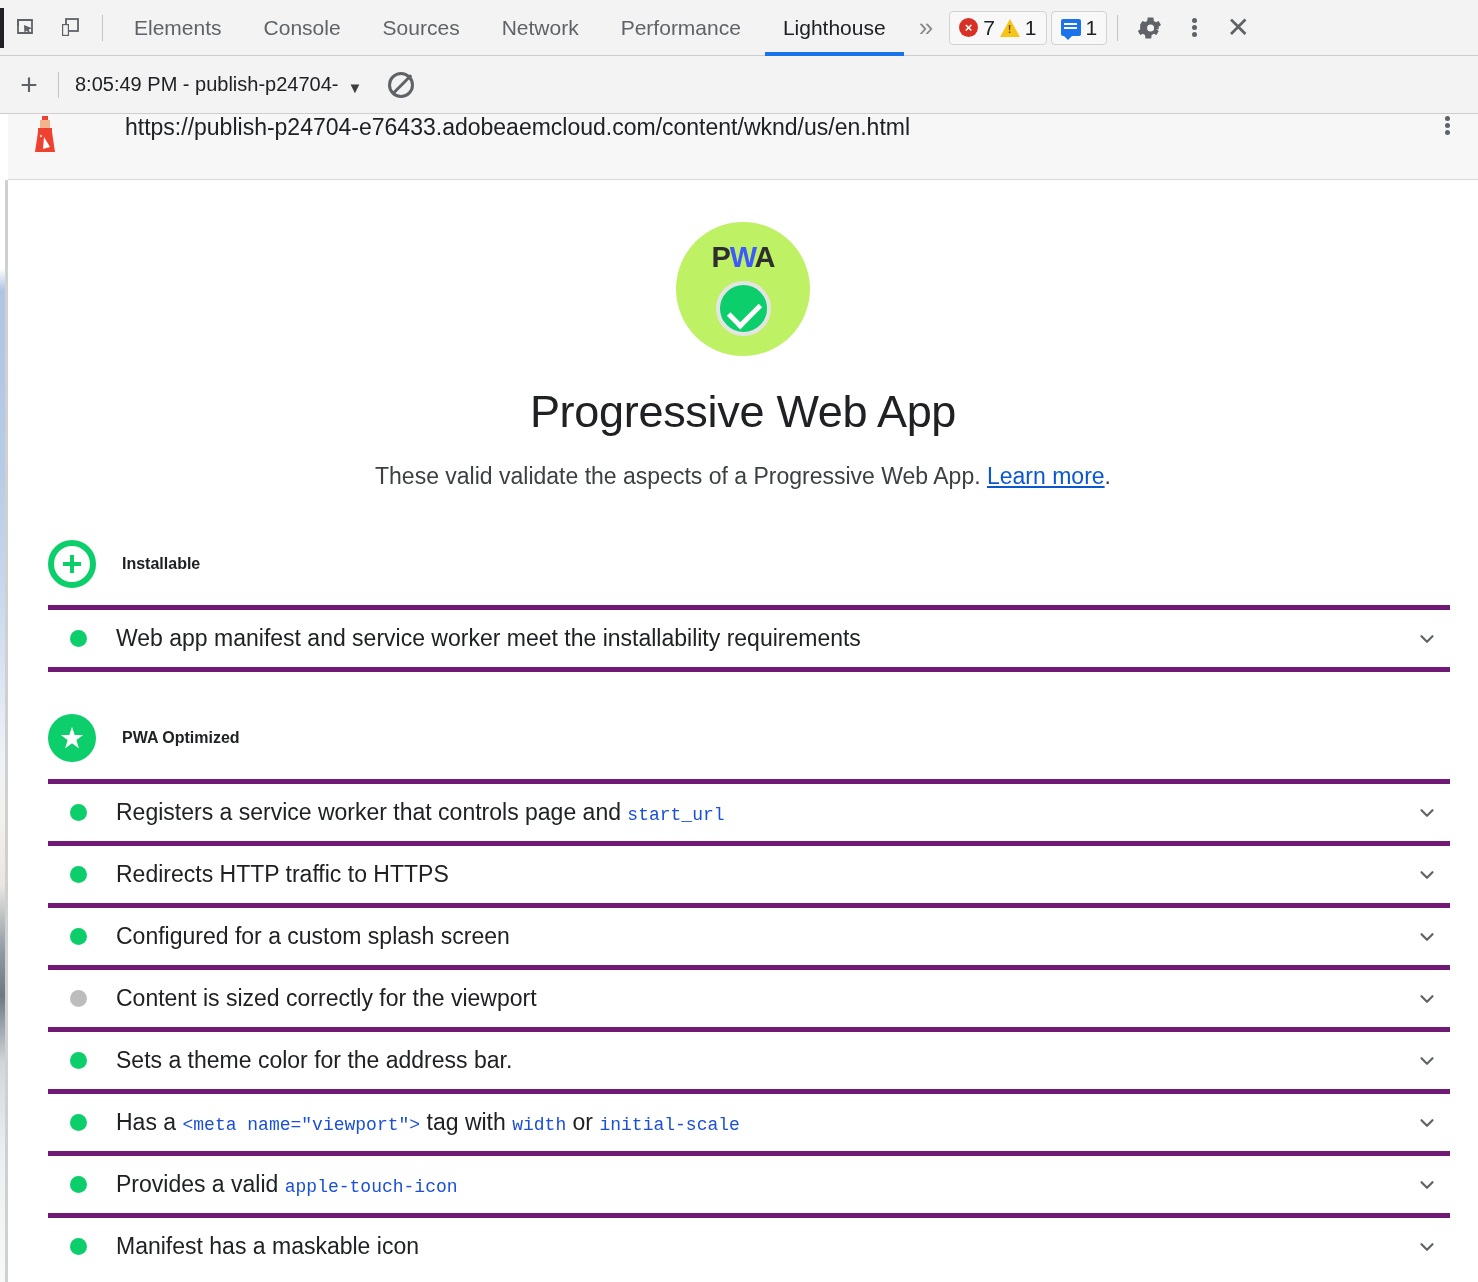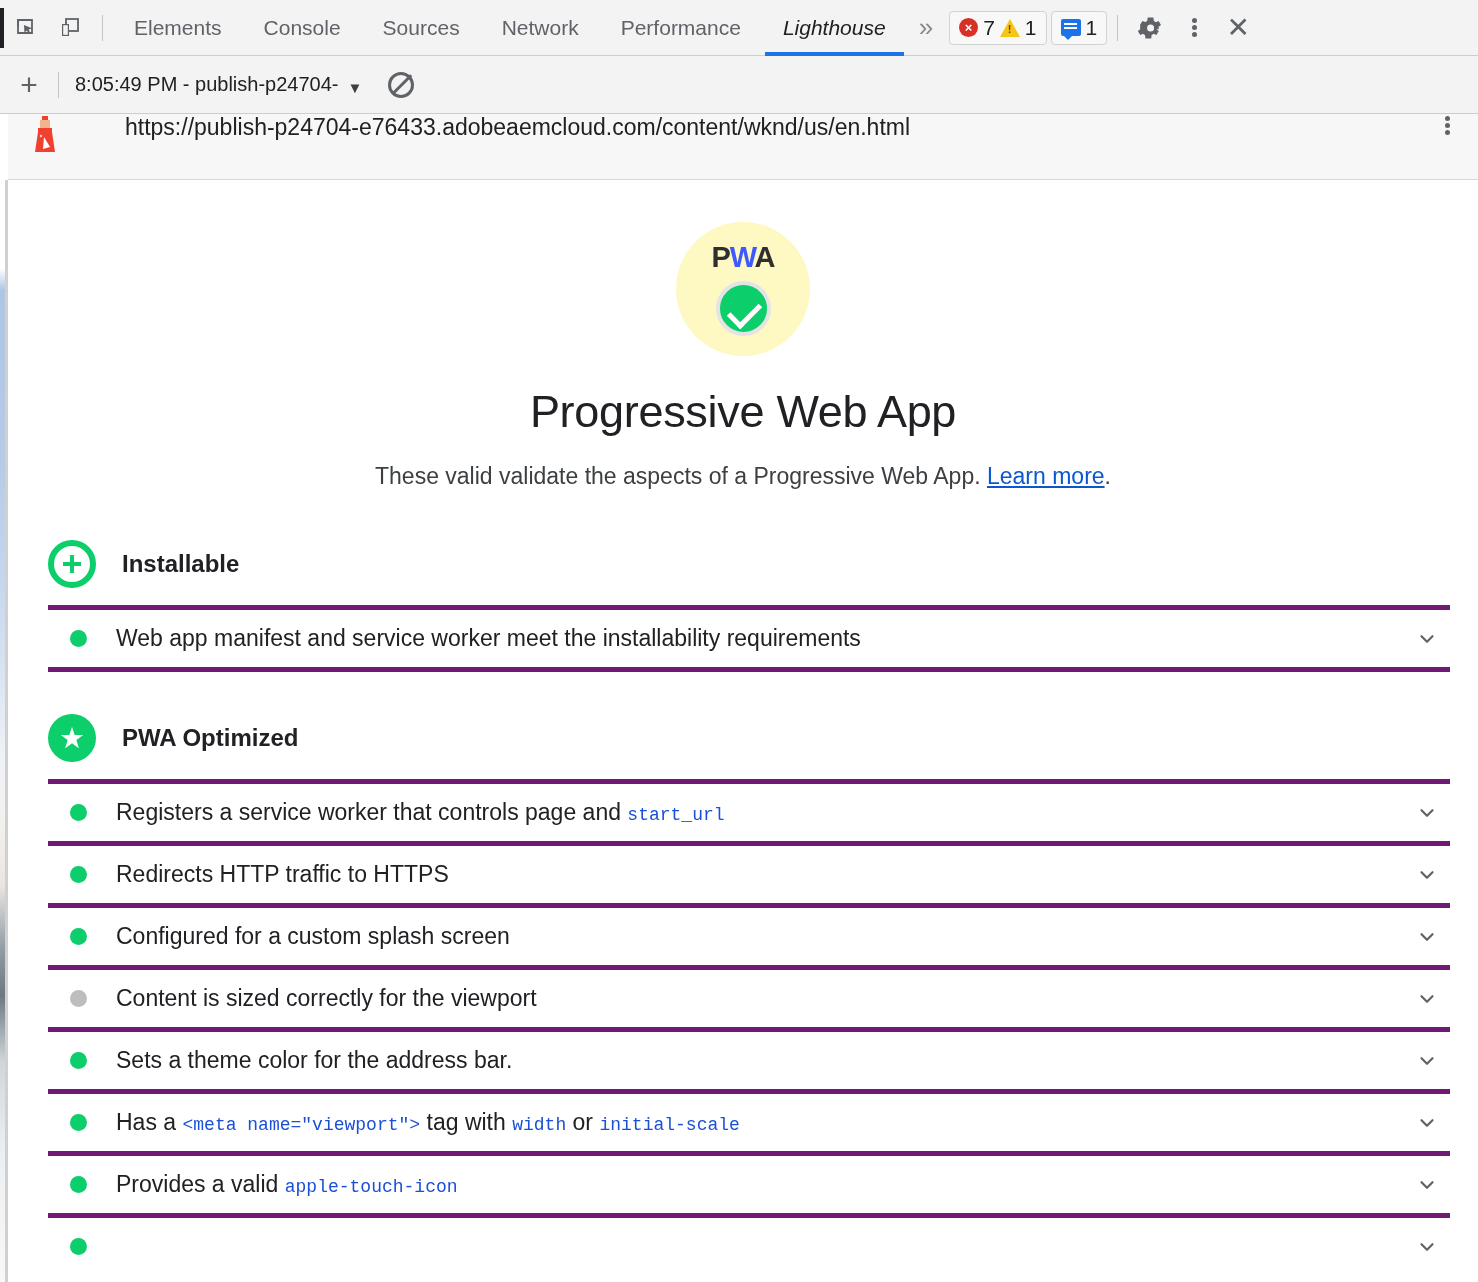--- a/index.html
+++ b/index.html
@@ -33,21 +33,21 @@
     width: 44px; height: 44px; display: flex; align-items: center; justify-content: center;
     cursor: pointer;
   }
   .tb-sep { width: 1px; height: 26px; background: #c4c4c4; margin: 0 10px; }
 
   .tab {
     font-size: 21px; color: #5f6368; padding: 17px 21px; height: 56px;
     display: flex; align-items: center; cursor: pointer; position: relative;
     white-space: nowrap;
   }
-  .tab.active { color: #202124; font-style: italic; }
+  .tab.active { color: #202124; }
   .tab.active::after {
     content: ""; position: absolute; left: 3px; right: 3px; bottom: 0;
     height: 4px; background: #1a73e8;
   }
   .overflow-chev {
     font-size: 26px; color: #8a8a8a; padding: 0 12px; cursor: pointer;
     display: flex; align-items: center; height: 56px;
   }
 
   .counter-pill {
@@ -113,21 +113,21 @@
   #url-text { font-size: 23px; color: #202124; margin-left: 22px; }
   #url-kebab { margin-left: auto; margin-right: 28px; cursor: pointer; }
 
   
   #report {
     position: absolute; left: 8px; top: 181px; width: 1470px; height: 1101px;
     background: #ffffff; overflow: hidden;
   }
 
   #pwa-badge {
-    width: 134px; height: 134px; border-radius: 50%; background: #fef9c3;
+    width: 134px; height: 134px; border-radius: 50%; background: #bef264;
     margin: 41px auto 0; display: flex; flex-direction: column;
     align-items: center; justify-content: center;
   }
   #pwa-word { font-size: 29px; font-weight: bold; letter-spacing: -1px; line-height: 1; }
   #pwa-word .p, #pwa-word .a { color: #2f2f2f; }
   #pwa-word .w { color: #3d5afe; }
   #pwa-check {
     width: 55px; height: 55px; border-radius: 50%; background: #0cce6b;
     border: 4px solid #e4e4e4;
     margin-top: 9px; position: relative;
@@ -145,21 +145,21 @@
   #report-sub {
     text-align: center; font-size: 23px; color: #3c4043; margin-top: 25px;
   }
   #report-sub a { color: #0b57d0; text-decoration: underline; }
 
   .cat-header {
     display: flex; align-items: center; margin: 0 0 0 40px; height: 64px;
   }
   .cat-header.first { margin-top: 42px; }
   .cat-header.second { margin-top: 34px; }
-  .cat-title { font-size: 24px; font-weight: bold; color: #202124; margin-left: 26px; }
+  .cat-title { font-size: 16px; font-weight: bold; color: #202124; margin-left: 26px; }
 
   .ring-plus {
     width: 48px; height: 48px; border-radius: 50%; border: 6px solid #0cce6b;
     background: #fff; position: relative;
   }
   .ring-plus::before, .ring-plus::after {
     content: ""; position: absolute; background: #0cce6b;
   }
   .ring-plus::before { left: 9px; top: 16px; width: 18px; height: 4px; }
   .ring-plus::after { left: 16px; top: 9px; width: 4px; height: 18px; }
@@ -432,20 +432,23 @@
       </div>
       <div class="audit-chev">
         <svg class="chev-svg" width="22" height="22" viewBox="0 0 24 24">
             <path d="M6 9l6 6 6-6" fill="none" stroke="#5f6368" stroke-width="2.4" stroke-linecap="round" stroke-linejoin="round"></path>
           </svg>
       </div>
     </div>
 
     <div class="audit-row">
       <div class="audit-dot"></div>
+      <div class="audit-text">
+        <span>Manifest has a maskable icon</span>
+      </div>
       <div class="audit-chev">
         <svg class="chev-svg" width="22" height="22" viewBox="0 0 24 24">
             <path d="M6 9l6 6 6-6" fill="none" stroke="#5f6368" stroke-width="2.4" stroke-linecap="round" stroke-linejoin="round"></path>
           </svg>
       </div>
     </div>
 
   </div>
 </div>
 

